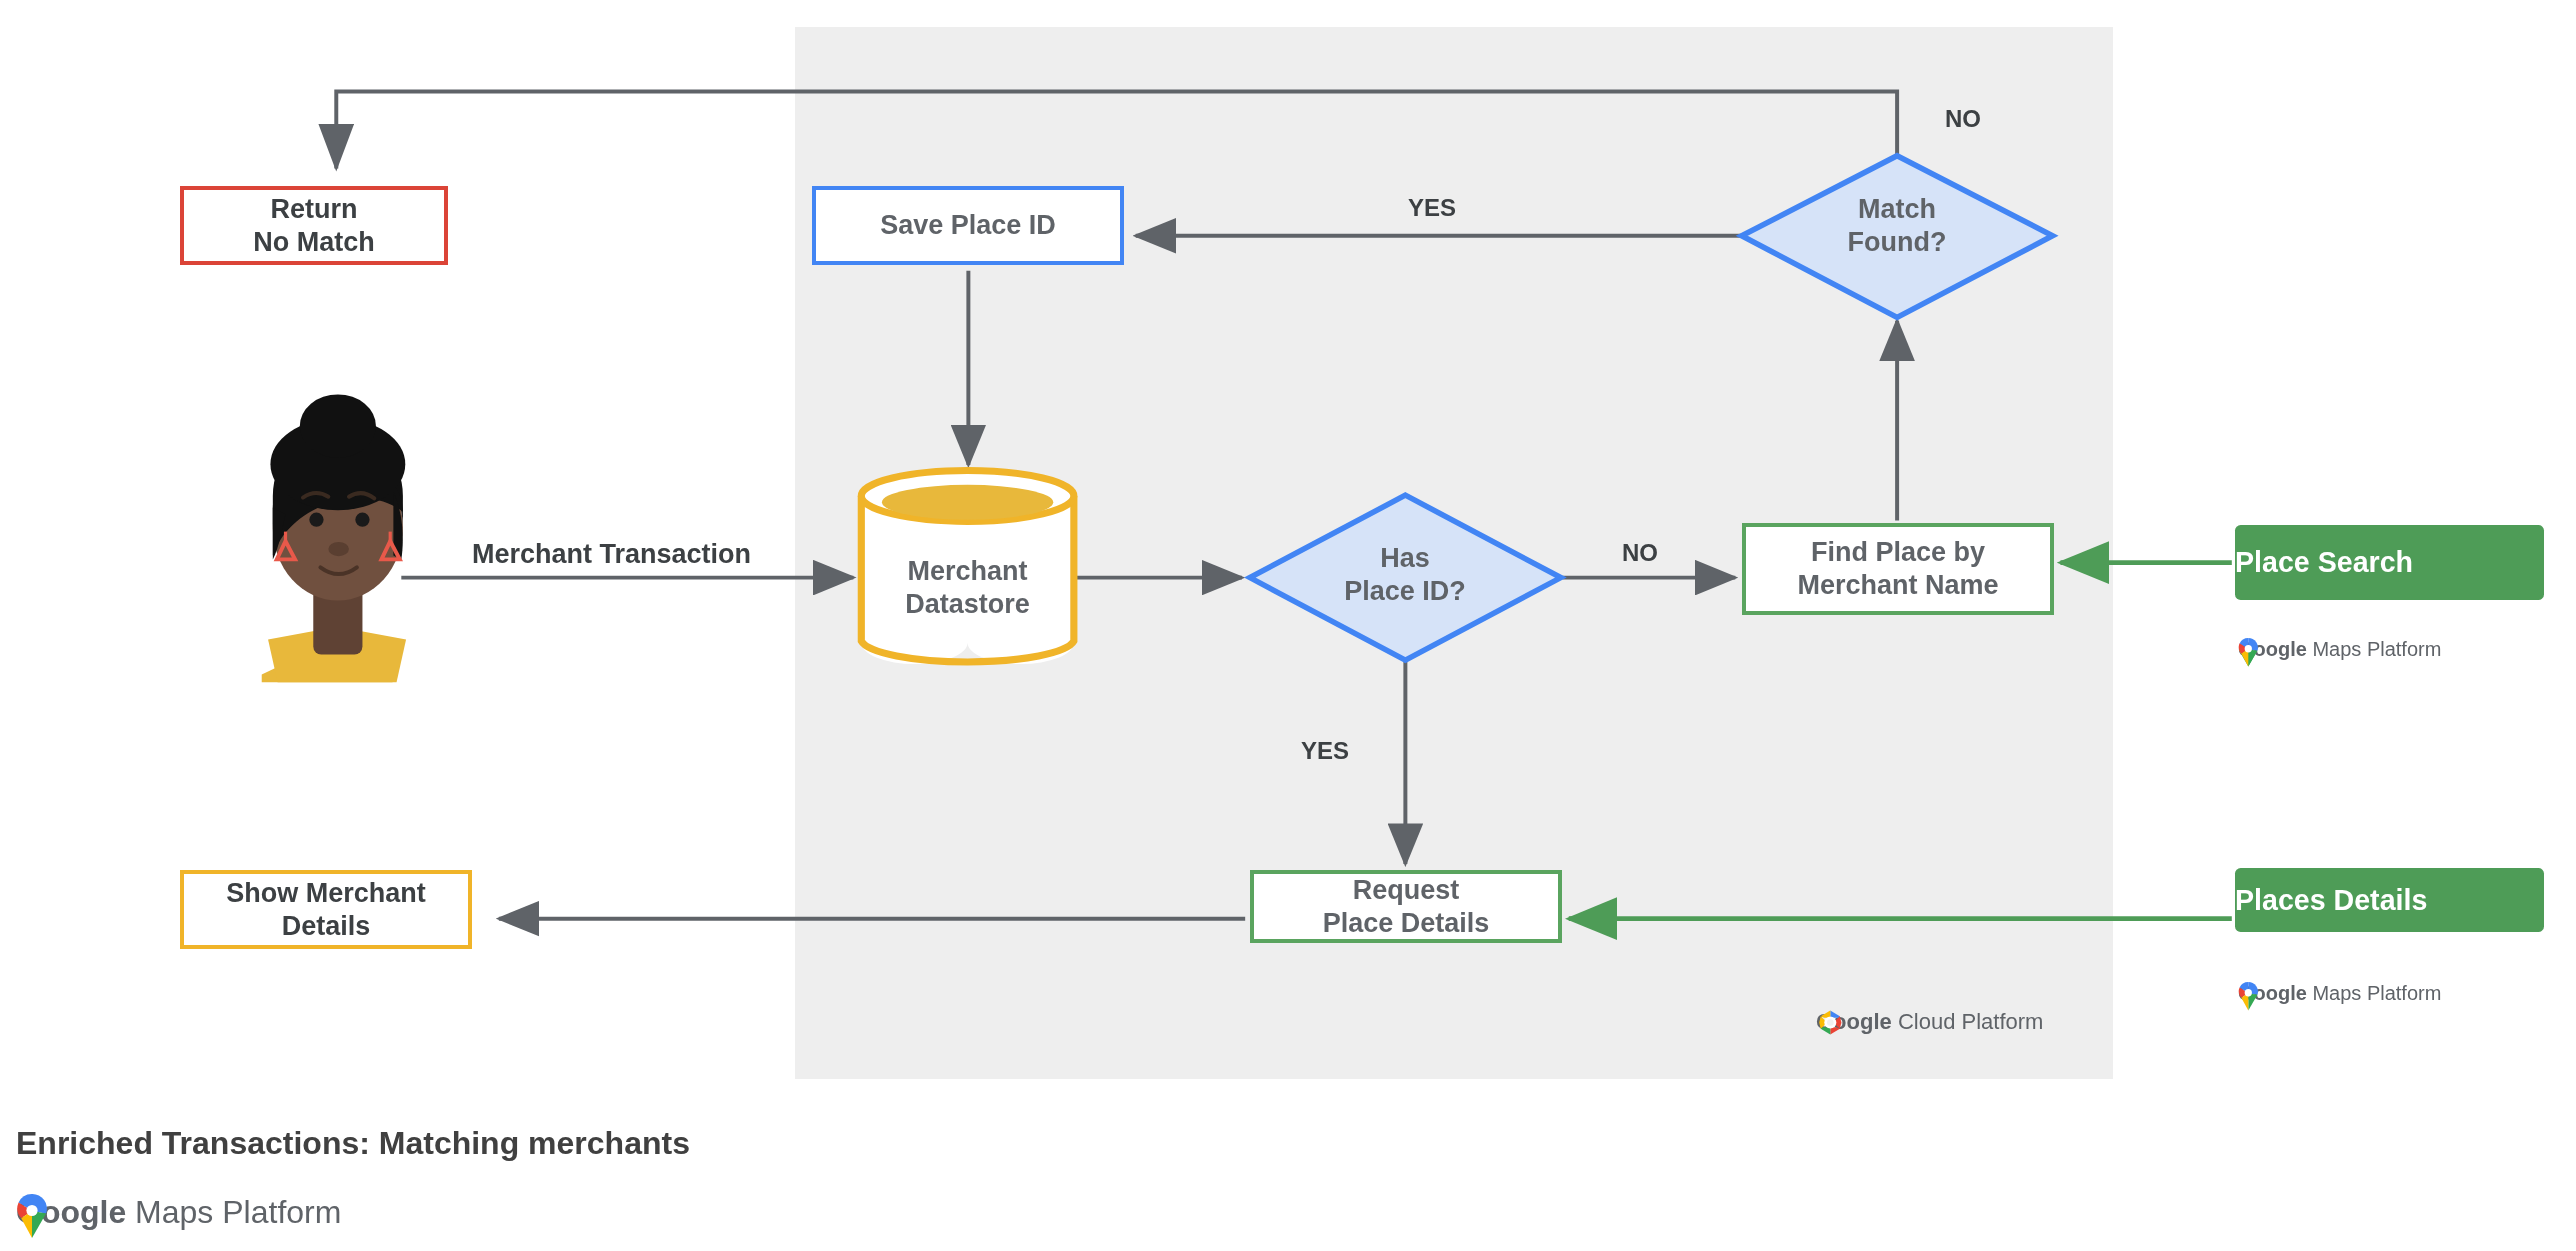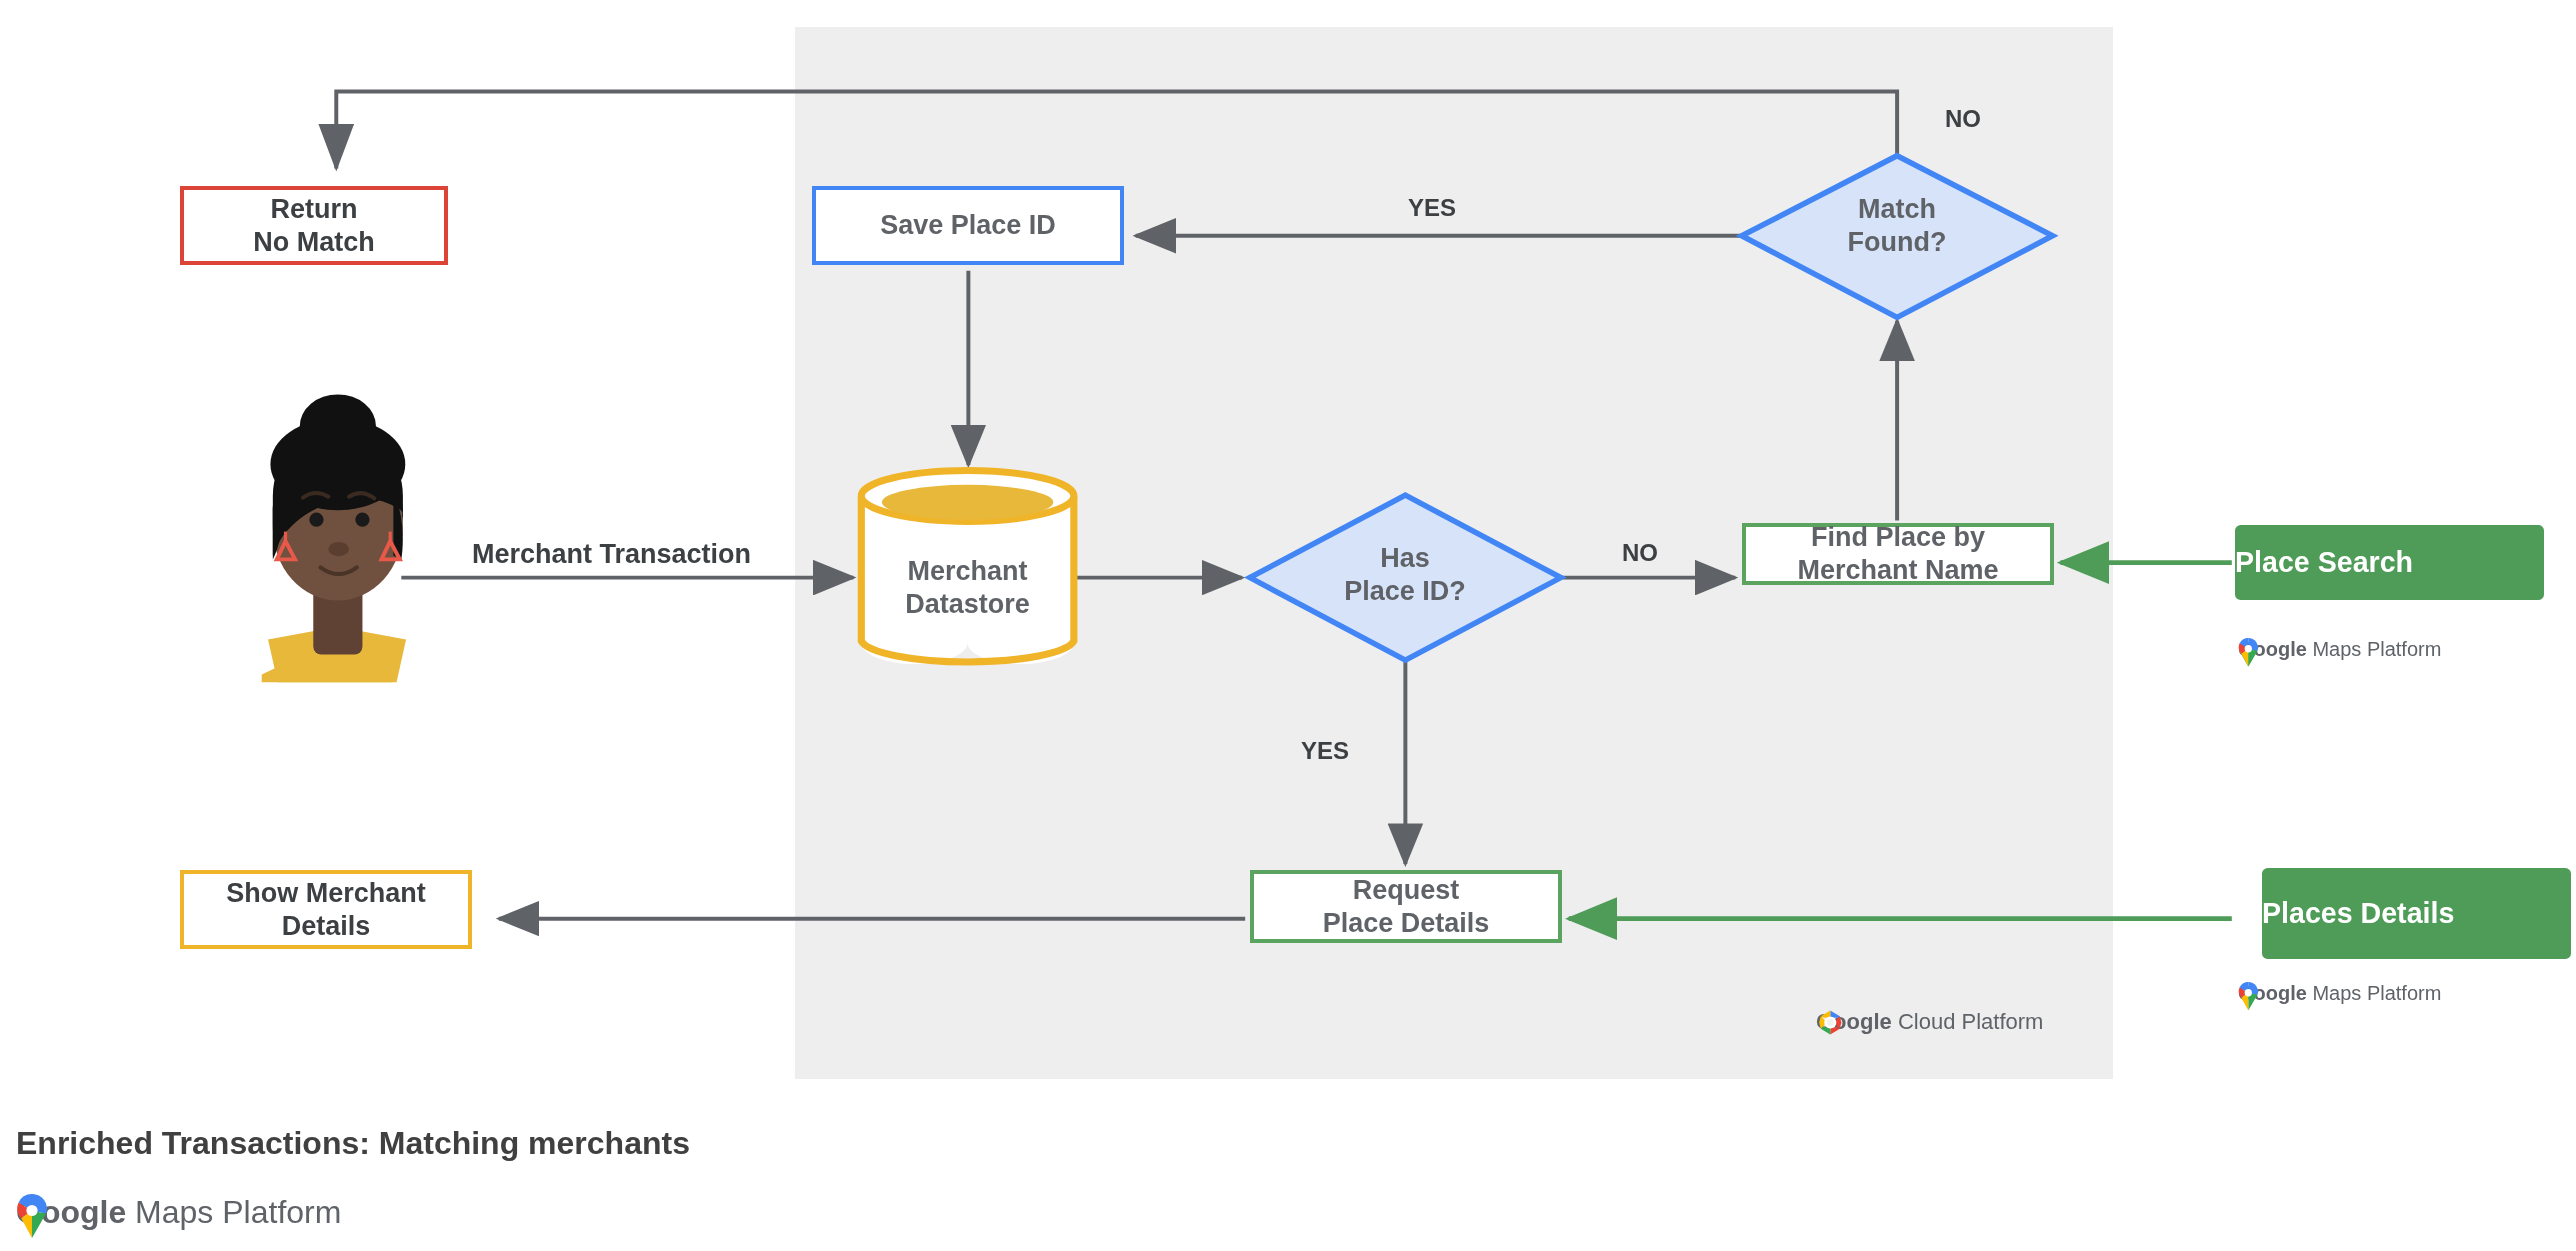--- a/index.html
+++ b/index.html
@@ -11,29 +11,29 @@
   #gcp-panel{left:795px;top:27px;width:1318px;height:1052px;background:#eeeeee;}
 
   
   .node{position:absolute;box-sizing:border-box;background:#ffffff;
         display:flex;align-items:center;justify-content:center;text-align:center;
         font-weight:bold;line-height:1.22;color:#5f6368;}
   .bw{border-width:4.8px;border-style:solid;}
 
   #return-no-match{left:180px;top:186px;width:268px;height:79px;border-color:#db4437;font-size:27px;color:#3c4043;}
   #save-place-id{left:812px;top:186px;width:312px;height:79px;border-color:#4285f4;font-size:27px;}
-  #find-place{left:1742px;top:523px;width:312px;height:62px;border-color:#5aa45f;font-size:27px;}
+  #find-place{left:1742px;top:523px;width:312px;height:92px;border-color:#5aa45f;font-size:27px;}
   #request-details{left:1250px;top:870px;width:312px;height:73px;border-color:#5aa45f;font-size:27px;}
   #show-merchant{left:180px;top:870px;width:292px;height:79px;border-color:#f0b429;font-size:27px;color:#3c4043;}
 
   
   .chip{position:absolute;background:#4e9c57;border-radius:5.6px;color:#ffffff;
         font-weight:bold;font-size:28.6px;display:flex;align-items:center;}
   #chip-place-search{left:2235px;top:525px;width:309px;height:75px;}
-  #chip-places-details{left:2235px;top:868px;width:309px;height:91px;margin-left:27px;}
+  #chip-places-details{left:2235px;top:868px;width:309px;height:64px;}
 
   
   .gmp{position:absolute;display:flex;align-items:center;gap:8px;}
   .gmp .txt{font-size:20px;color:#5f6368;white-space:nowrap;font-weight:400;}
   .gmp .txt b{font-weight:700;color:#5f6368;}
   #gmp-search{left:2238px;top:638px;}
   #gmp-details{left:2238px;top:982px;}
   #gmp-footer{left:16px;top:1194px;}
   #gmp-footer .txt{font-size:32px;}
 

